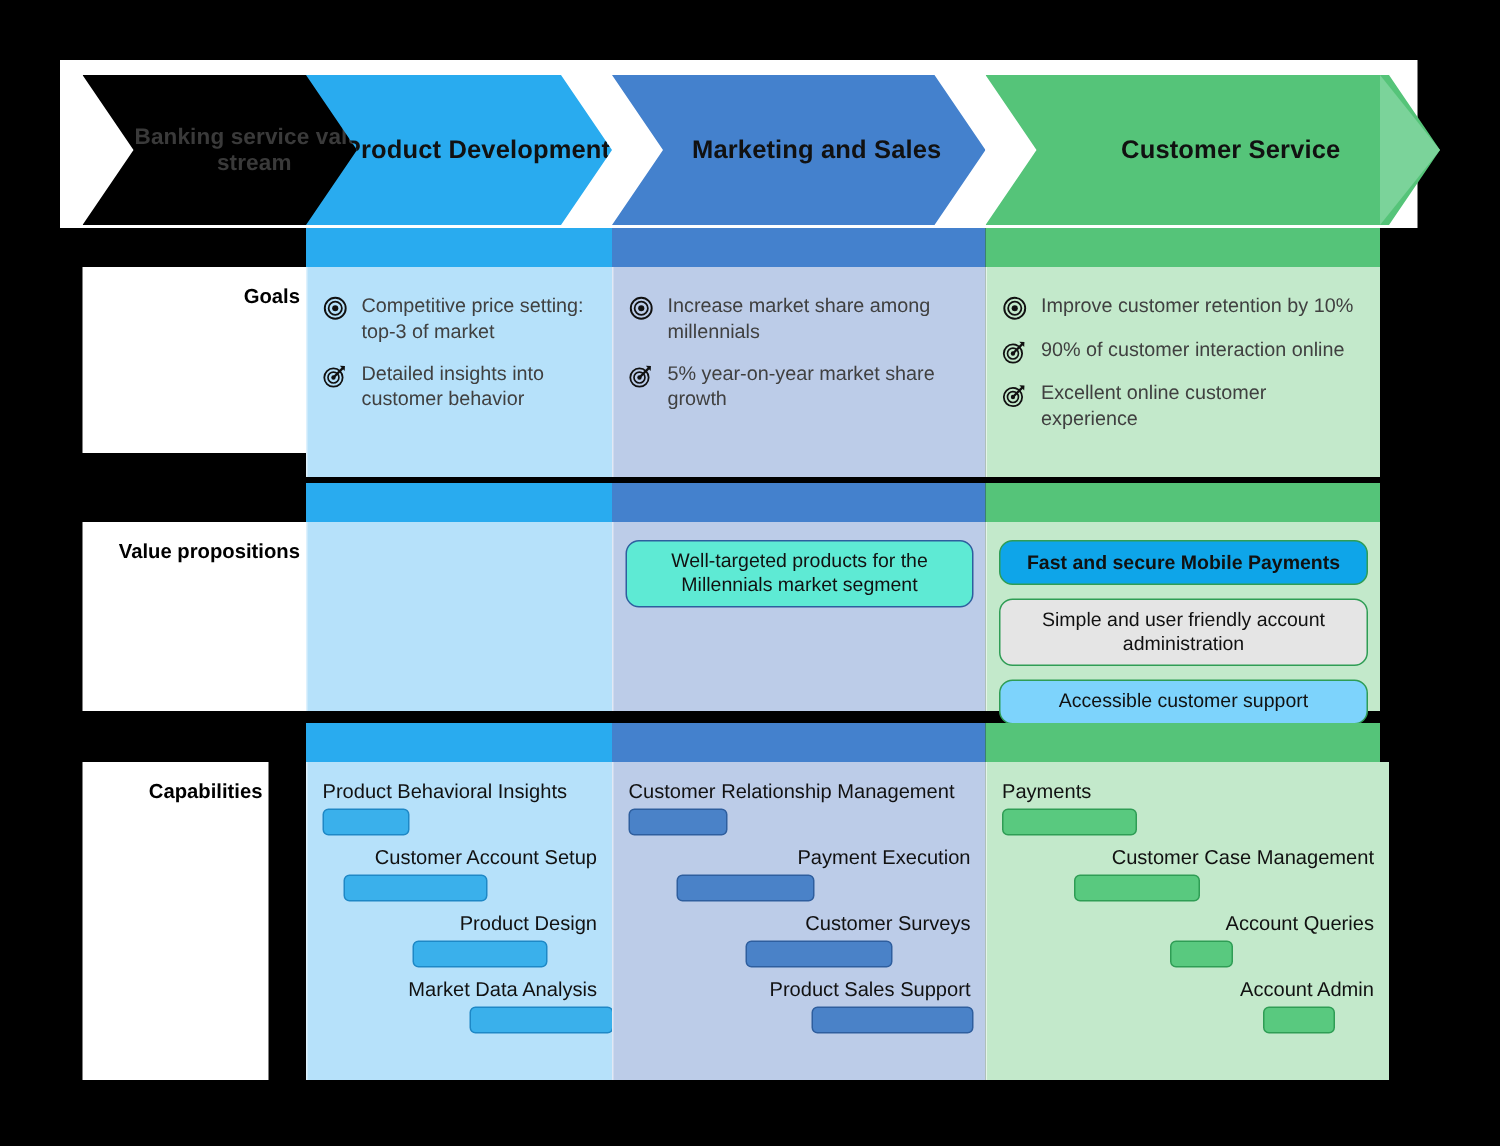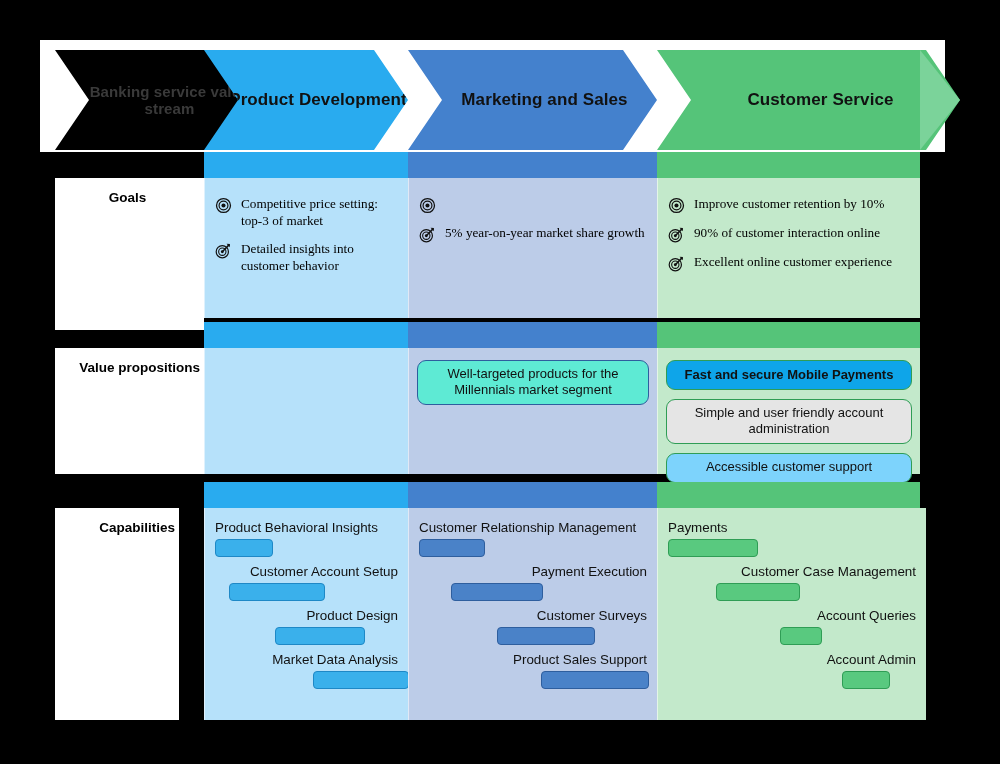--- a/index.html
+++ b/index.html
@@ -22,21 +22,21 @@
   .colstrip{position:absolute;}
 
   
   .rowlabel{position:absolute;left:55px;background:#fff;box-sizing:border-box;
             display:flex;align-items:flex-start;justify-content:flex-end;
             padding:12px 4px 0 0;}
   .rowlabel span{font-weight:bold;font-size:13.5px;color:#000;white-space:nowrap;}
 
   
   .goal{display:flex;align-items:flex-start;gap:9px;margin-bottom:11px;}
-  .goal .gtxt{font-size:13.2px;color:#000000;line-height:1.28;font-family:Liberation Serif, serif;}
+  .goal .gtxt{font-size:13.2px;color:#404040;line-height:1.28;}
   .gicon{flex:0 0 auto;width:17px;height:17px;margin-top:1px;}
 
   
   .vp{box-sizing:border-box;border-radius:9px;display:flex;align-items:center;
       justify-content:center;text-align:center;font-size:13px;color:#111;
       line-height:1.25;padding:5px 8px;margin-bottom:9px;}
 
   
   .capgroup{margin-bottom:7px;}
   .capname{font-size:13.4px;color:#111;line-height:1.2;}
@@ -87,20 +87,21 @@
     </div>
     <div class="colstrip" style="left: 408px; top: 152px; width: 249px; height: 26px; background: rgb(68, 129, 205);"></div>
     <div class="colpanel" id="panel-0-marketing" style="left: 408px; top: 178px; width: 249px; height: 140px; background: rgb(188, 204, 232); border-left: 1px solid rgba(255, 255, 255, 0.55);">
       <div style="padding: 18px 12px 0px 10px;">
         <div class="goal">
           <div class="gicon"><svg viewBox="0 0 20 20" width="17" height="17" aria-hidden="true">
               <circle cx="10" cy="10" r="8.2" fill="none" stroke="#111" stroke-width="1.5"></circle>
               <circle cx="10" cy="10" r="5.2" fill="none" stroke="#111" stroke-width="1.4"></circle>
               <circle cx="10" cy="10" r="2.4" fill="#111"></circle>
             </svg></div>
+          <div class="gtxt">Increase market share among millennials</div>
         </div>
         <div class="goal">
           <div class="gicon"><svg viewBox="0 0 20 20" width="17" height="17" aria-hidden="true">
               <circle cx="8.6" cy="11.4" r="7.2" fill="none" stroke="#111" stroke-width="1.4"></circle>
               <circle cx="8.6" cy="11.4" r="4.3" fill="none" stroke="#111" stroke-width="1.3"></circle>
               <circle cx="8.6" cy="11.4" r="1.7" fill="#111"></circle>
               <path d="M8.6 11.4 L16.5 3.4" stroke="#111" stroke-width="1.8" fill="none"></path>
               <path d="M13.6 2.2 L17.6 2.4 L17.4 6.3 Z" fill="#111"></path>
             </svg></div>
           <div class="gtxt">5% year-on-year market share growth</div>
@@ -133,21 +134,21 @@
               <circle cx="8.6" cy="11.4" r="7.2" fill="none" stroke="#111" stroke-width="1.4"></circle>
               <circle cx="8.6" cy="11.4" r="4.3" fill="none" stroke="#111" stroke-width="1.3"></circle>
               <circle cx="8.6" cy="11.4" r="1.7" fill="#111"></circle>
               <path d="M8.6 11.4 L16.5 3.4" stroke="#111" stroke-width="1.8" fill="none"></path>
               <path d="M13.6 2.2 L17.6 2.4 L17.4 6.3 Z" fill="#111"></path>
             </svg></div>
           <div class="gtxt">Excellent online customer experience</div>
         </div>
       </div>
     </div>
-    <div class="rowlabel" style="top: 178px; width: 149px; height: 152px; justify-content: center;">
+    <div class="rowlabel" style="top: 178px; width: 149px; height: 124px;">
       <span>Goals</span>
     </div>
     <div class="colstrip" style="left: 204px; top: 322px; width: 204px; height: 26px; background: rgb(41, 171, 239);"></div>
     <div class="colpanel" id="panel-1-product" style="left: 204px; top: 348px; width: 204px; height: 126px; background: rgb(182, 225, 250); border-left: 1px solid rgba(255, 255, 255, 0.55);">
       <div style="padding: 12px 8px 0px;"></div>
     </div>
     <div class="colstrip" style="left: 408px; top: 322px; width: 249px; height: 26px; background: rgb(68, 129, 205);"></div>
     <div class="colpanel" id="panel-1-marketing" style="left: 408px; top: 348px; width: 249px; height: 126px; background: rgb(188, 204, 232); border-left: 1px solid rgba(255, 255, 255, 0.55);">
       <div style="padding: 12px 8px 0px;">
         <div class="vp" style="background: #5eead4; border: 1.5px solid rgb(46, 94, 158); min-height: 30px;">Well-targeted products for the Millennials market segment</div>

